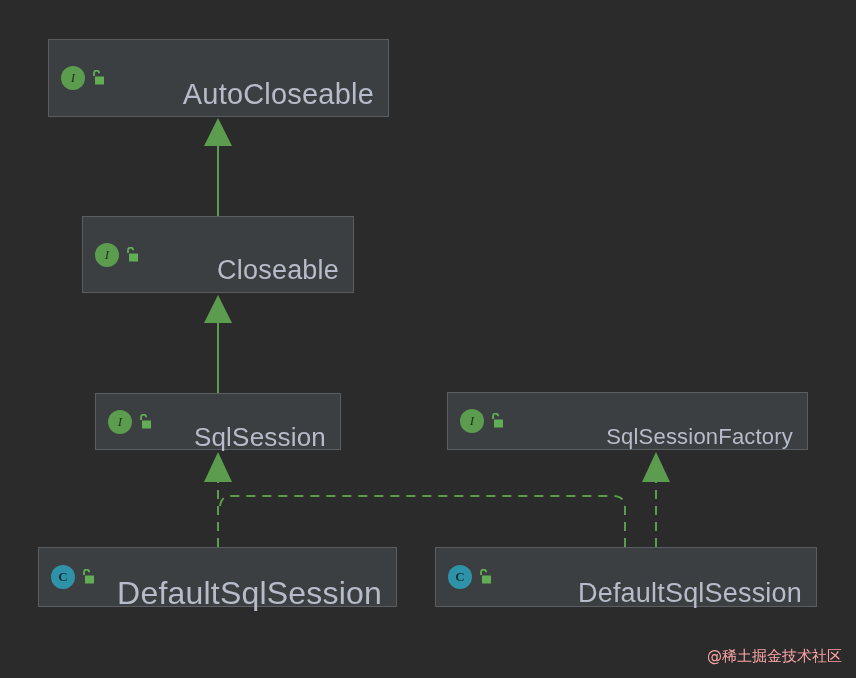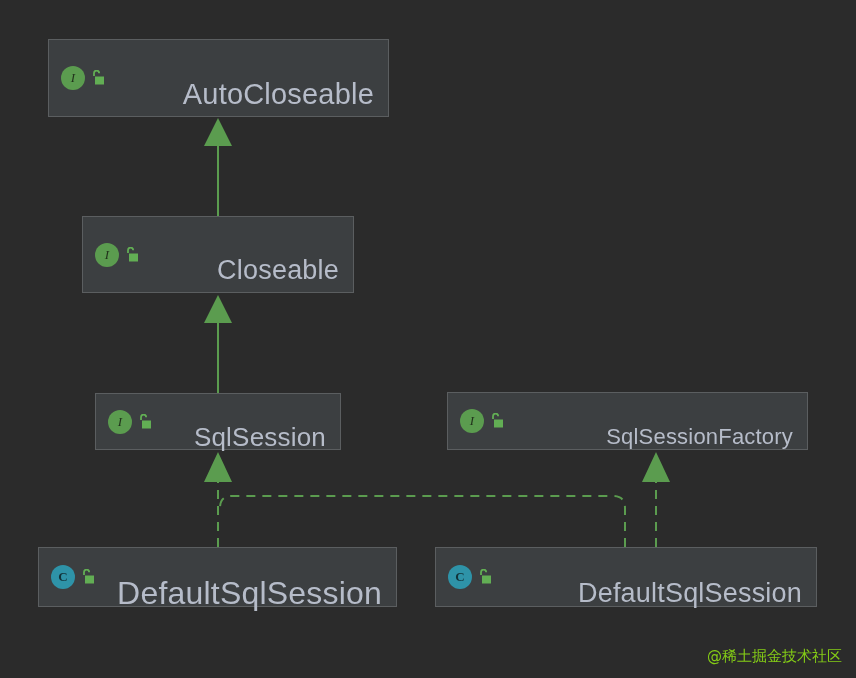--- a/index.html
+++ b/index.html
@@ -63,21 +63,21 @@
   .class-badge { background: #2e93a8; color: #12333a; font-style: normal; font-weight: bold; }
   .lock-icon {
     margin-left: 5px;
     flex: 0 0 auto;
     display: inline-flex;
   }
   .watermark {
     position: absolute;
     right: 14px;
     bottom: 12px;
-    color: #84cc16;
+    color: #fca5a5;
     font-size: 15px;
     font-family: "DejaVu Sans", sans-serif;
     white-space: nowrap;
     user-select: none;
   }
   
   #node-autocloseable  { left: 48px;  top: 39px;  width: 341px; height: 78px; }
   #node-closeable      { left: 82px;  top: 216px; width: 272px; height: 77px; }
   #node-sqlsession     { left: 95px;  top: 393px; width: 246px; height: 57px; }
   #node-sqlsessionfactory { left: 447px; top: 392px; width: 361px; height: 58px; }

